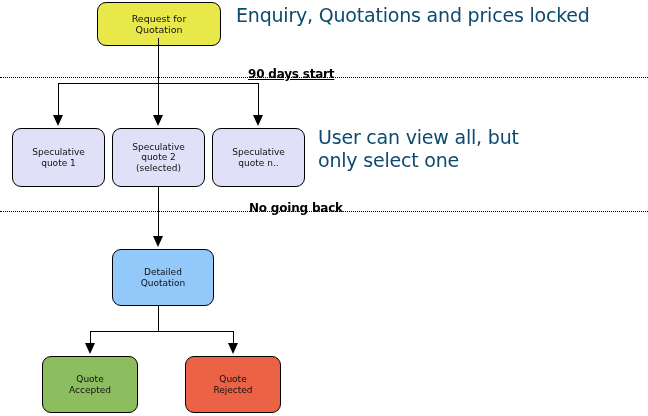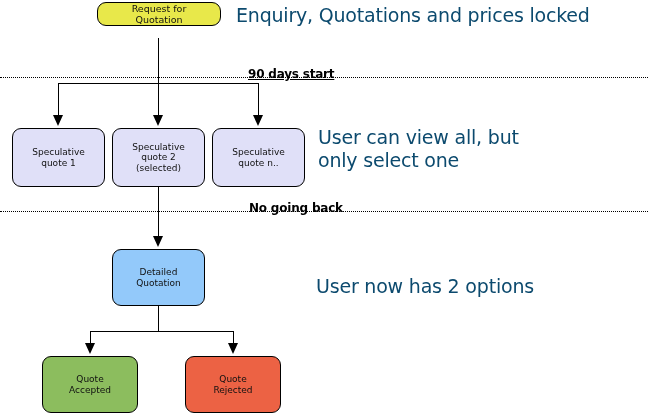--- a/index.html
+++ b/index.html
@@ -33,38 +33,38 @@
     align-items: center;
     justify-content: center;
     text-align: center;
     line-height: 1.18;
     white-space: pre-line;
     color: #111111;
   }
 
   .node-rfq {
     left: 97px;  top: 2px;
-    width: 124px; height: 24px;
+    width: 124px; height: 44px;
     background: #e8e84a;
     font-size: 9.5px;
   }
 
   .node-spec {
     top: 128px;
     height: 59px;
     background: #e0e0f8;
     font-size: 9px;
   }
   .node-spec-1 { left: 12px;  width: 93px; }
   .node-spec-2 { left: 112px; width: 93px; }
   .node-spec-n { left: 212px; width: 93px; }
 
   .node-detailed {
     left: 112px; top: 249px;
-    width: 93px; height: 57px;
+    width: 102px; height: 57px;
     background: #93c9fa;
     font-size: 9px;
   }
 
   .node-accepted {
     left: 42px;  top: 356px;
     width: 96px; height: 57px;
     background: #8cbd5e;
     font-size: 9px;
   }
@@ -177,15 +177,14 @@
   <div class="arrowhead" style="left:228px; top:343px;"></div>
 
   <div class="node node-accepted">Quote
 Accepted</div>
   <div class="node node-rejected">Quote
 Rejected</div>
 
   <div class="annotation ann-1">Enquiry, Quotations and prices locked</div>
   <div class="annotation ann-2">User can view all, but
 only select one</div>
-  <div class="annotation ann-3">User now has 2 options</div>
 
 </div>
 
 </body></html>

